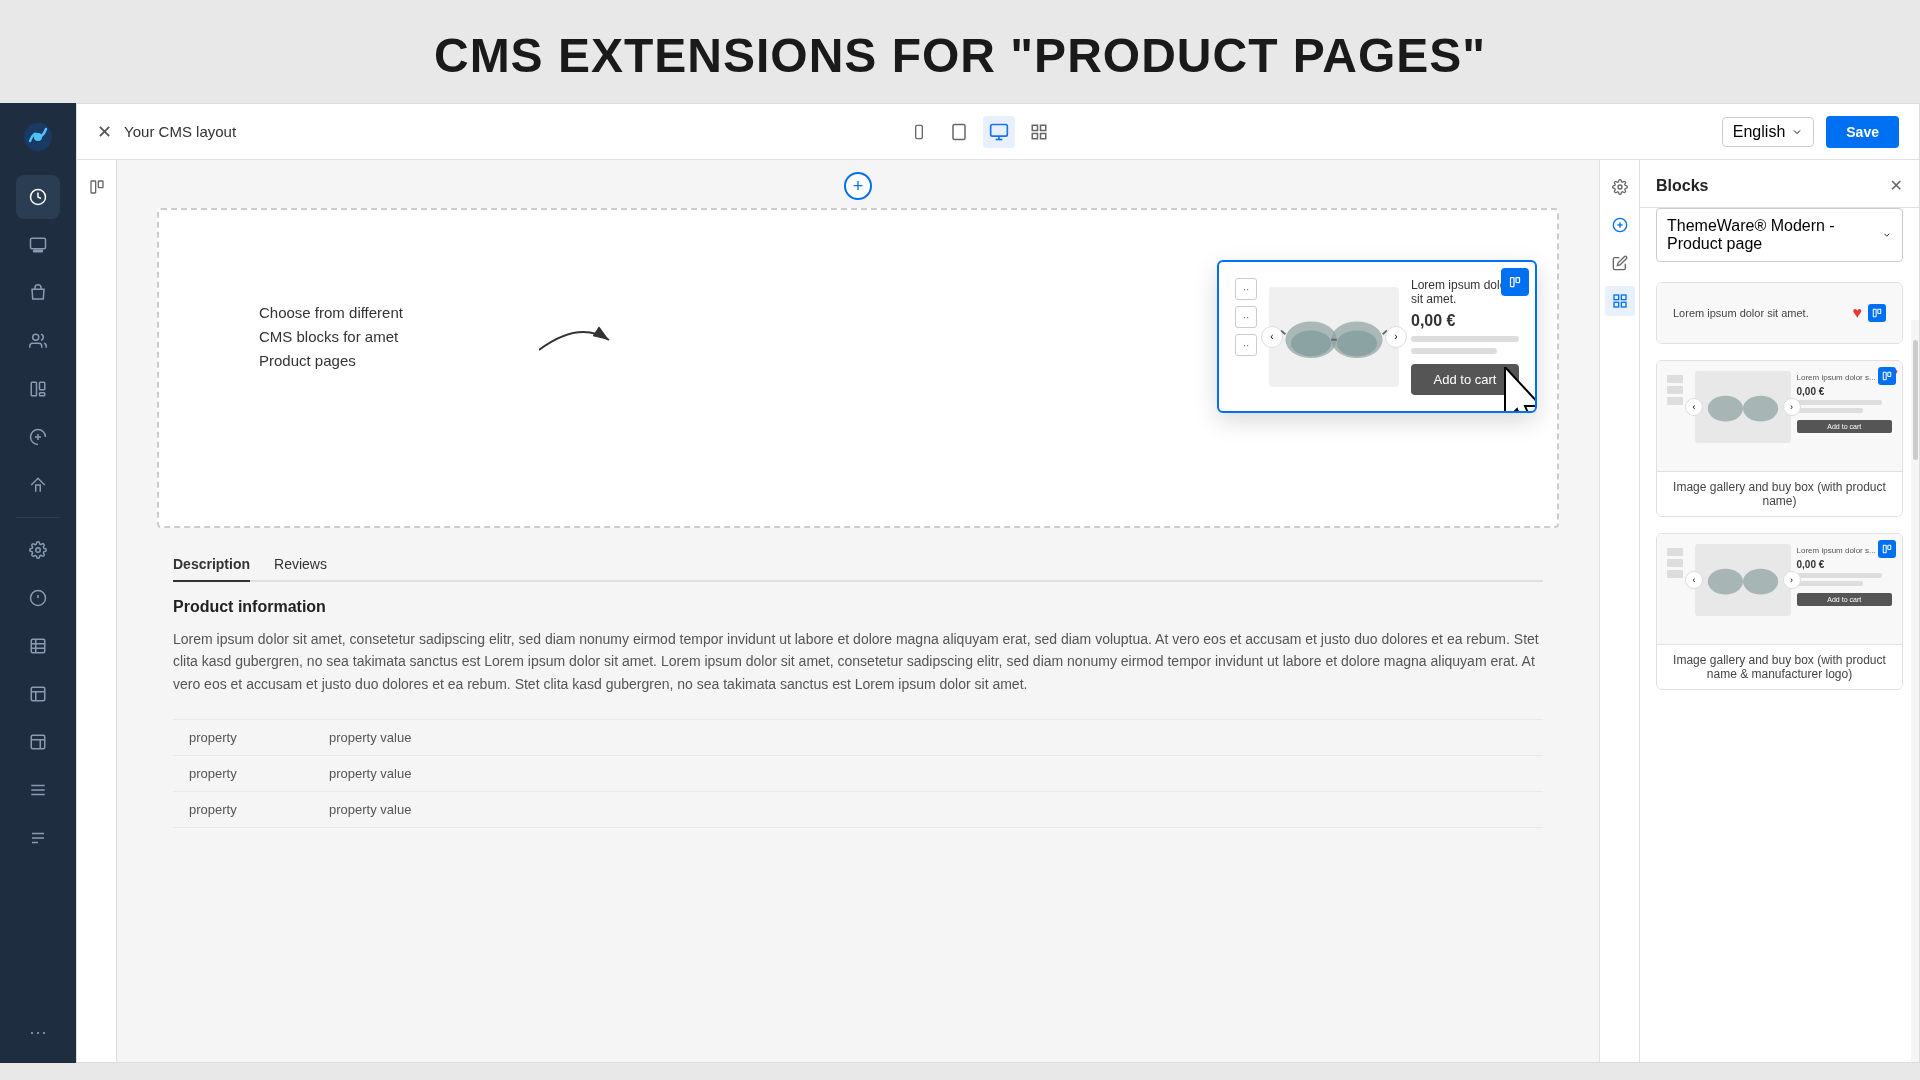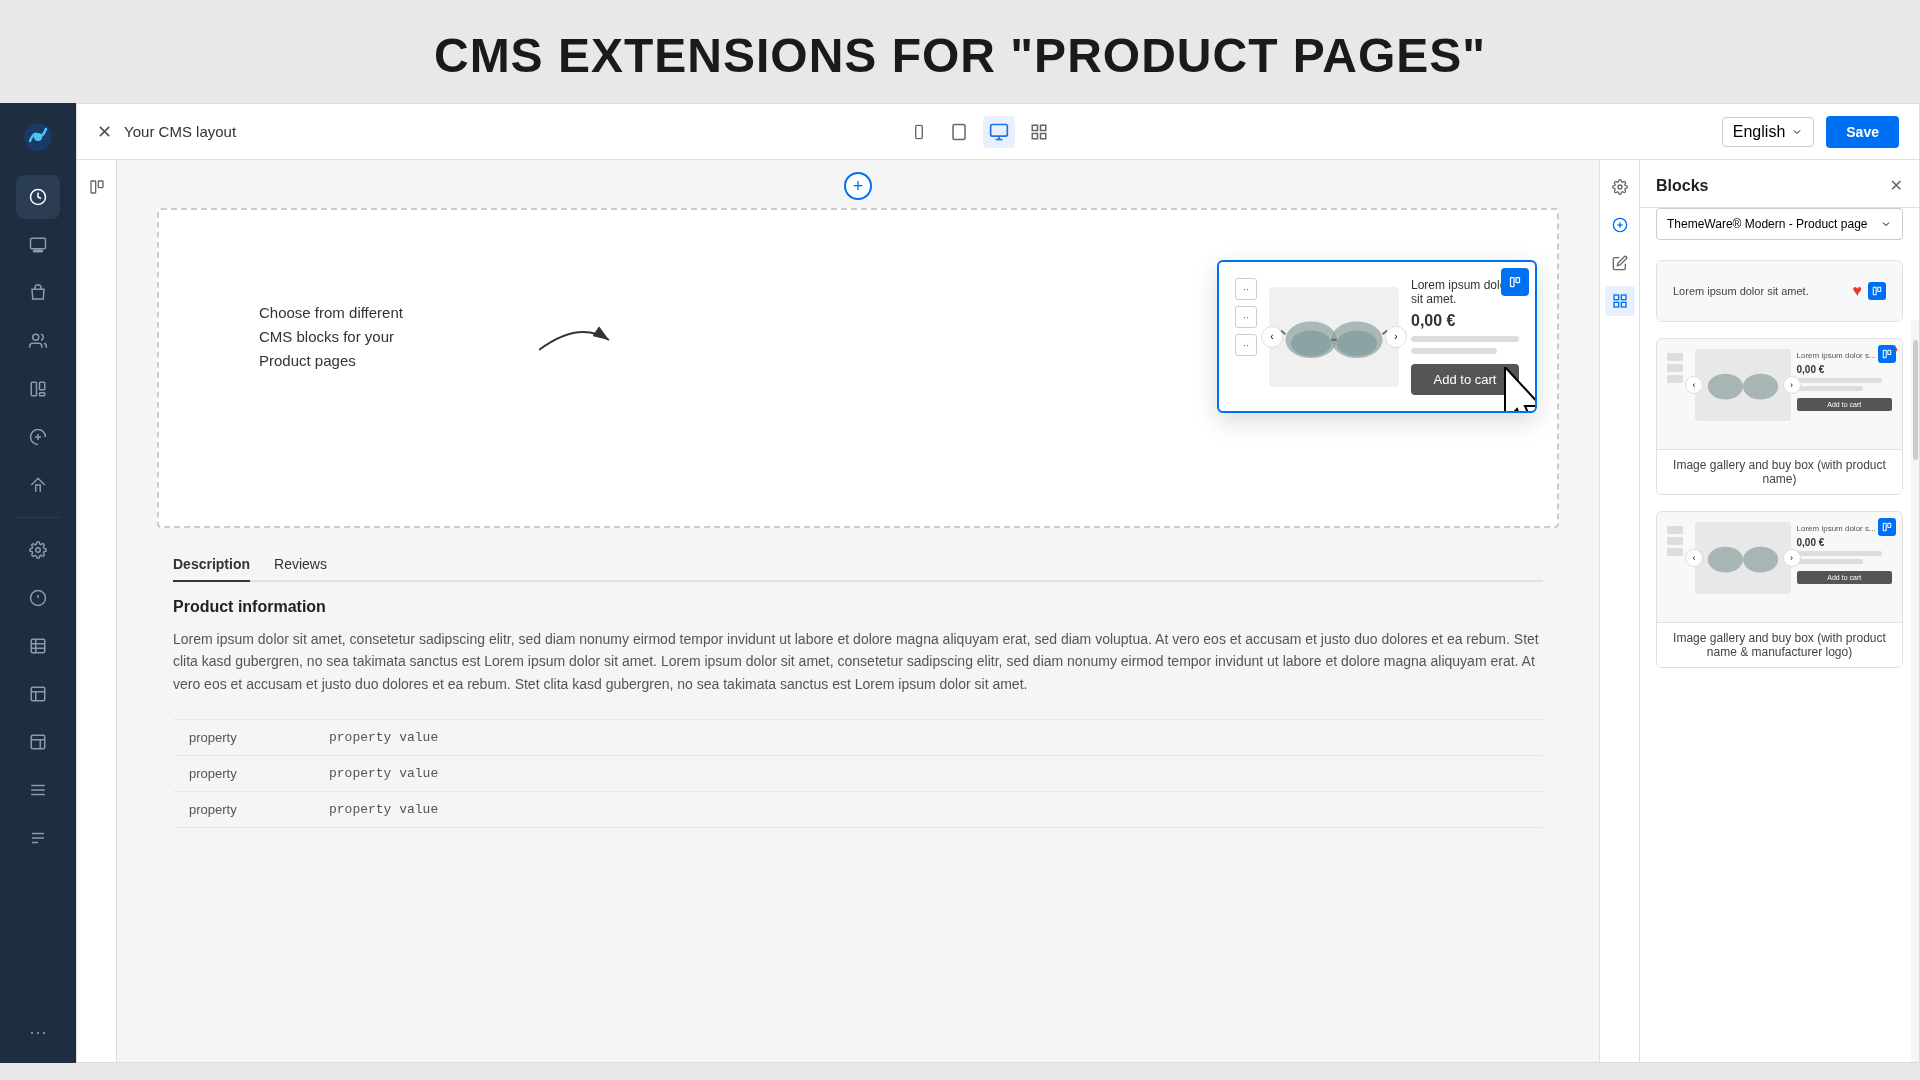--- a/index.html
+++ b/index.html
@@ -389,21 +389,20 @@
     }
     .property-row:last-child { border-bottom: 1px solid #e8e8e8; }
     .property-key {
       width: 140px;
       font-size: 13px;
       color: #555;
     }
     .property-val {
       font-size: 13px;
       color: #555;
-      font-family: Liberation Mono, monospace;
     }
 
     
     .blocks-panel {
       width: 280px;
       background: #fff;
       border-left: 1px solid #e0e0e0;
       display: flex;
       flex-direction: column;
       overflow: hidden;
@@ -665,21 +664,21 @@
 
       <div class="canvas-area">
         <div class="canvas-add-top">
           <div class="add-circle">+</div>
         </div>
 
         <div class="product-block">
 
           <div class="handwriting-annotation">
             <div>Choose from different</div>
-            <div>CMS blocks for your</div>
+            <div>CMS blocks for amet</div>
             <div>Product pages</div>
           </div>
 
           <svg class="arrow-svg" width="80" height="40" viewBox="0 0 80 40">
             <path d="M0 30 Q40 0 70 20" stroke="#333" stroke-width="2" fill="none" marker-end="url(#arrowhead)"></path>
             <defs>
               <marker id="arrowhead" markerWidth="8" markerHeight="6" refX="8" refY="3" orient="auto">
                 <polygon points="0 0, 8 3, 0 6" fill="#333"></polygon>
               </marker>
             </defs>
@@ -785,21 +784,21 @@
         </div>
       </div>
 
       <div class="blocks-panel" style="position:relative;">
         <div class="blocks-header">
           <span class="blocks-title">Blocks</span>
           <span class="blocks-close">✕</span>
         </div>
 
         <div class="blocks-category-select">
-          <span style="font-size:12px;">ThemeWare® Modern - Product page</span>
+          <span style="font-size:16px;">ThemeWare® Modern - Product page</span>
           <svg width="12" height="12" viewBox="0 0 24 24" fill="none" stroke="currentColor" stroke-width="2">
               <polyline points="6 9 12 15 18 9"></polyline>
             </svg>
         </div>
 
         <div class="blocks-list">
 
           <div class="block-item">
             <div class="block-preview" style="min-height:60px; display:flex; align-items:center; padding:12px 16px;">
               <span style="font-size:11px; color:#444; flex:1;">Lorem ipsum dolor sit amet.</span>

